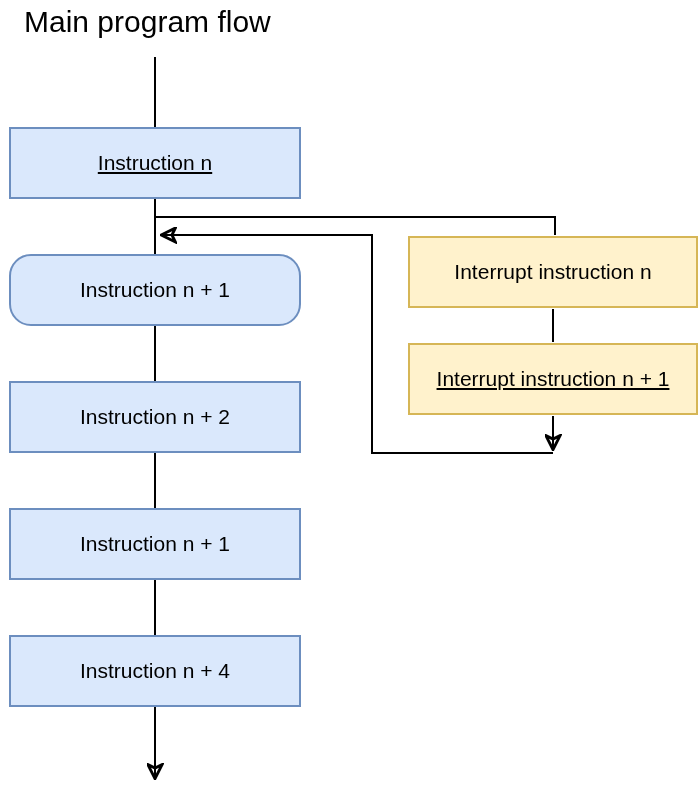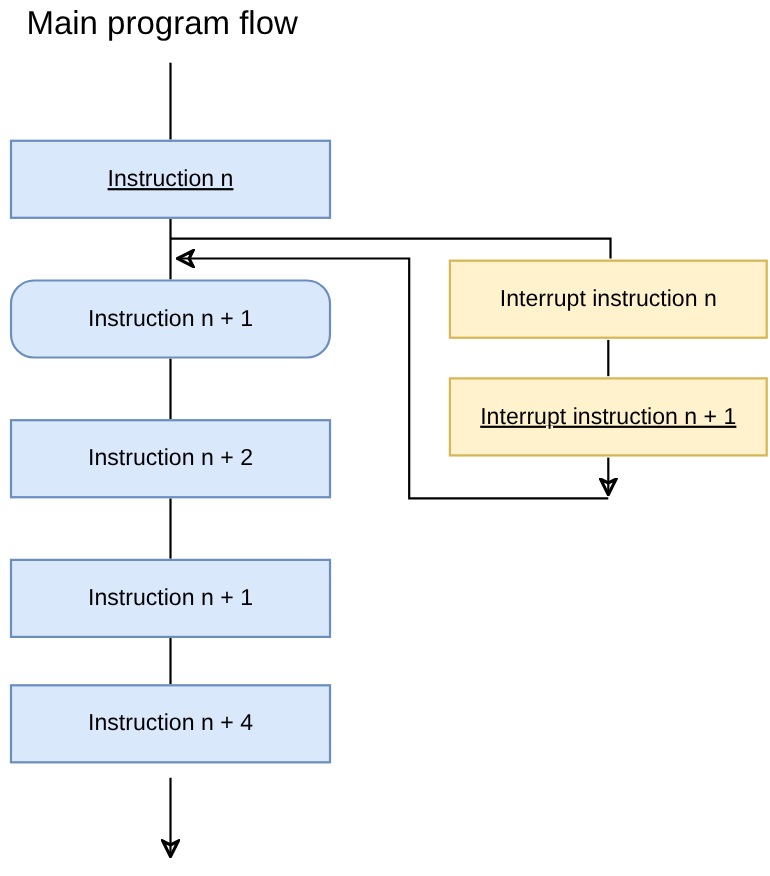--- a/index.html
+++ b/index.html
@@ -49,21 +49,21 @@
     left: 408px;
     width: 290px;
     height: 72px;
     background: var(--int-fill, #fff2cc);
     border: 2px solid var(--int-border, #d6b656);
   }
   .n0 { top: 127px; text-decoration: underline; }
   .n1 { top: 254px; border-radius: 22px; }
   .n2 { top: 381px; text-align: center; }
   .n3 { top: 508px; }
-  .n4 { top: 622px; }
+  .n4 { top: 635px; }
   .i0 { top: 236px; justify-content: center; }
   .i1 { top: 343px; text-decoration: underline; }
   .diagram-title {
     position: absolute;
     left: 24px;
     top: 5px;
     width: 250px;
     text-align: left;
     font-size: 30px;
     line-height: 1.1;

